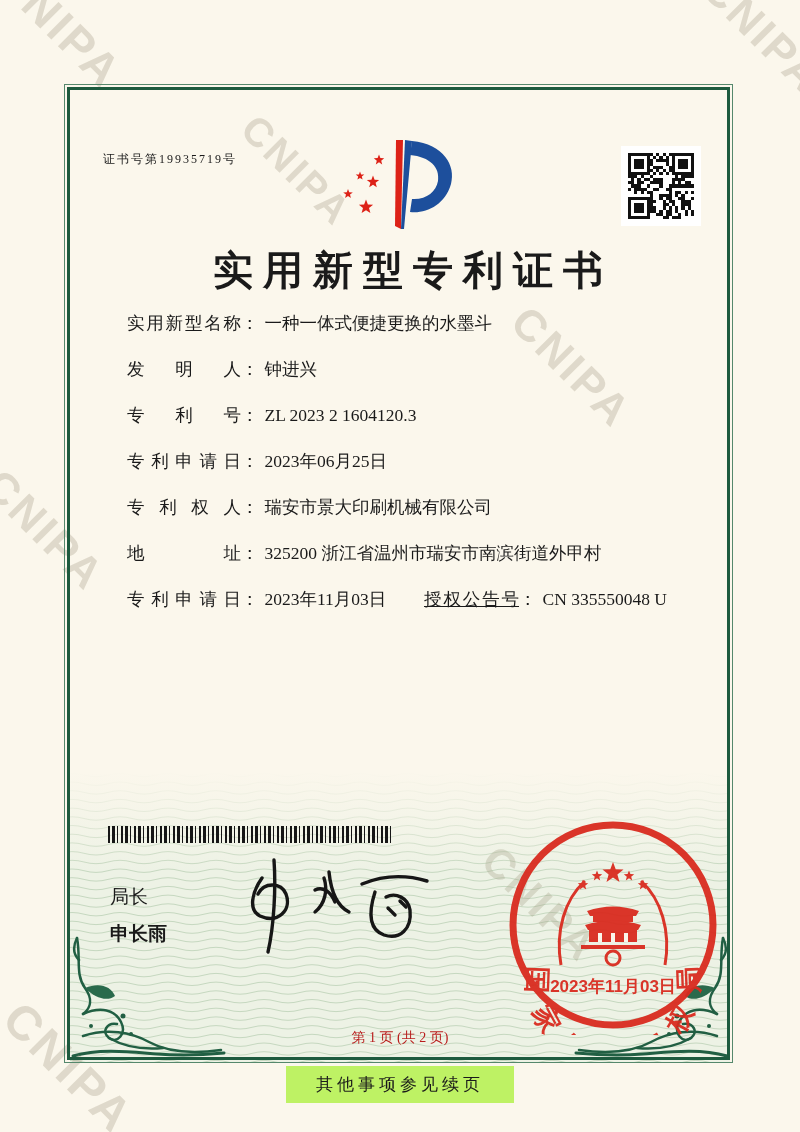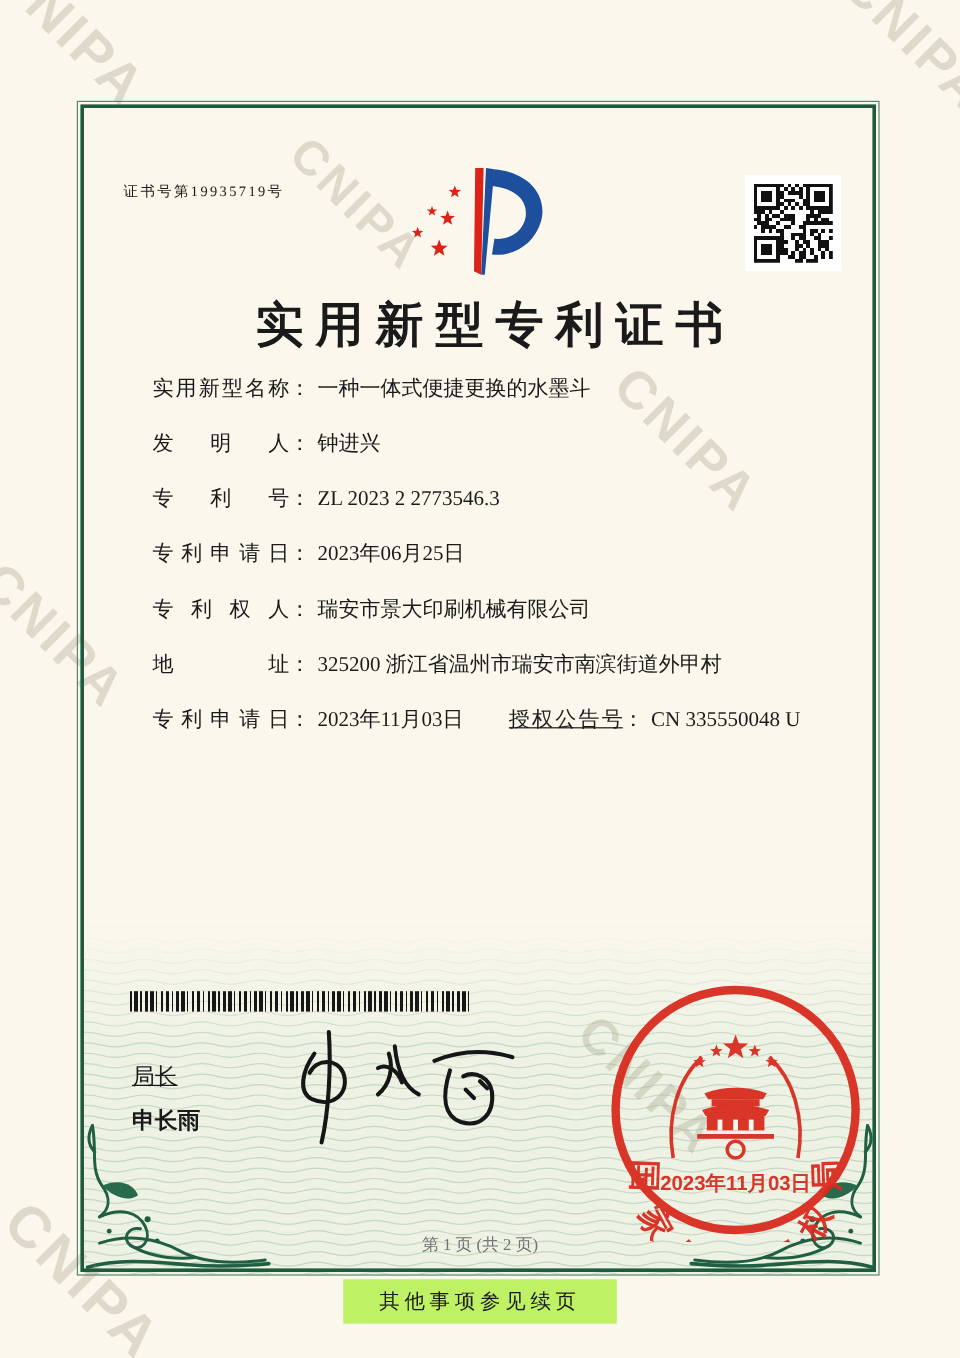--- a/index.html
+++ b/index.html
@@ -32,25 +32,25 @@
   .flabel{display:inline-block;width:114px;text-align:justify;text-align-last:justify;vertical-align:top;}
   .fvalue{margin-left:6px;}
   .grant{position:absolute;left:297px;top:0;}
   .grant .flabel{width:95px;text-decoration:underline;}
   .paras{position:absolute;left:103px;top:644px;width:597px;font-size:16px;line-height:26px;
          text-align:justify;}
   .paras p{margin:0 0 3px 0;text-indent:2em;}
   .barcode{position:absolute;left:108px;top:826px;width:283px;height:17px;
     background:repeating-linear-gradient(90deg,#161616 0 2px,transparent 2px 4px,#161616 4px 7px,
       transparent 7px 9px,#161616 9px 10px,transparent 10px 13px);}
-  .sig-title{position:absolute;left:110px;top:884px;font-size:19px;text-decoration:underline;}
+  .sig-title{position:absolute;left:110px;top:884px;font-size:19px;}
   .sig-name{position:absolute;left:110px;top:921px;font-size:19px;font-weight:bold;}
   .sig-script{position:absolute;left:228px;top:848px;}
   .seal{position:absolute;left:503px;top:815px;opacity:0.95;}
-  .page-info{position:absolute;left:0;top:1029px;width:100%;text-align:center;font-size:14px;color:#737373;}
+  .page-info{position:absolute;left:0;top:1029px;width:100%;text-align:center;font-size:14px;color:#b91c1c;}
   .cont-note{position:absolute;left:50%;top:1066px;transform:translateX(-50%);
              background:#bef264;padding:7px 30px;font-size:17px;letter-spacing:4px;white-space:nowrap;}
 </style>
 </head>
 <body>
 
 <div class="page">
 
   <span class="wm" style="left:-18px;top:-2px;font-size:46px;">CNIPA</span>
   <span class="wm" style="left:688px;top:8px;font-size:44px;">CNIPA</span>
@@ -313,21 +313,21 @@
     <div class="title">实用新型专利证书</div>
 
     <div class="fields">
       <div class="frow">
         <span class="flabel">实用新型名称</span><span class="fcolon">：</span><span class="fvalue">一种一体式便捷更换的水墨斗</span>
       </div>
       <div class="frow">
         <span class="flabel">发明人</span><span class="fcolon">：</span><span class="fvalue">钟进兴</span>
       </div>
       <div class="frow">
-        <span class="flabel">专利号</span><span class="fcolon">：</span><span class="fvalue">ZL 2023 2 2773546.3</span>
+        <span class="flabel">专利号</span><span class="fcolon">：</span><span class="fvalue">ZL 2023 2 1604120.3</span>
       </div>
       <div class="frow">
         <span class="flabel">专利申请日</span><span class="fcolon">：</span><span class="fvalue">2023年06月25日</span>
       </div>
       <div class="frow">
         <span class="flabel">专利权人</span><span class="fcolon">：</span><span class="fvalue">瑞安市景大印刷机械有限公司</span>
       </div>
       <div class="frow">
         <span class="flabel">地址</span><span class="fcolon">：</span><span class="fvalue">325200 浙江省温州市瑞安市南滨街道外甲村</span>
       </div>

